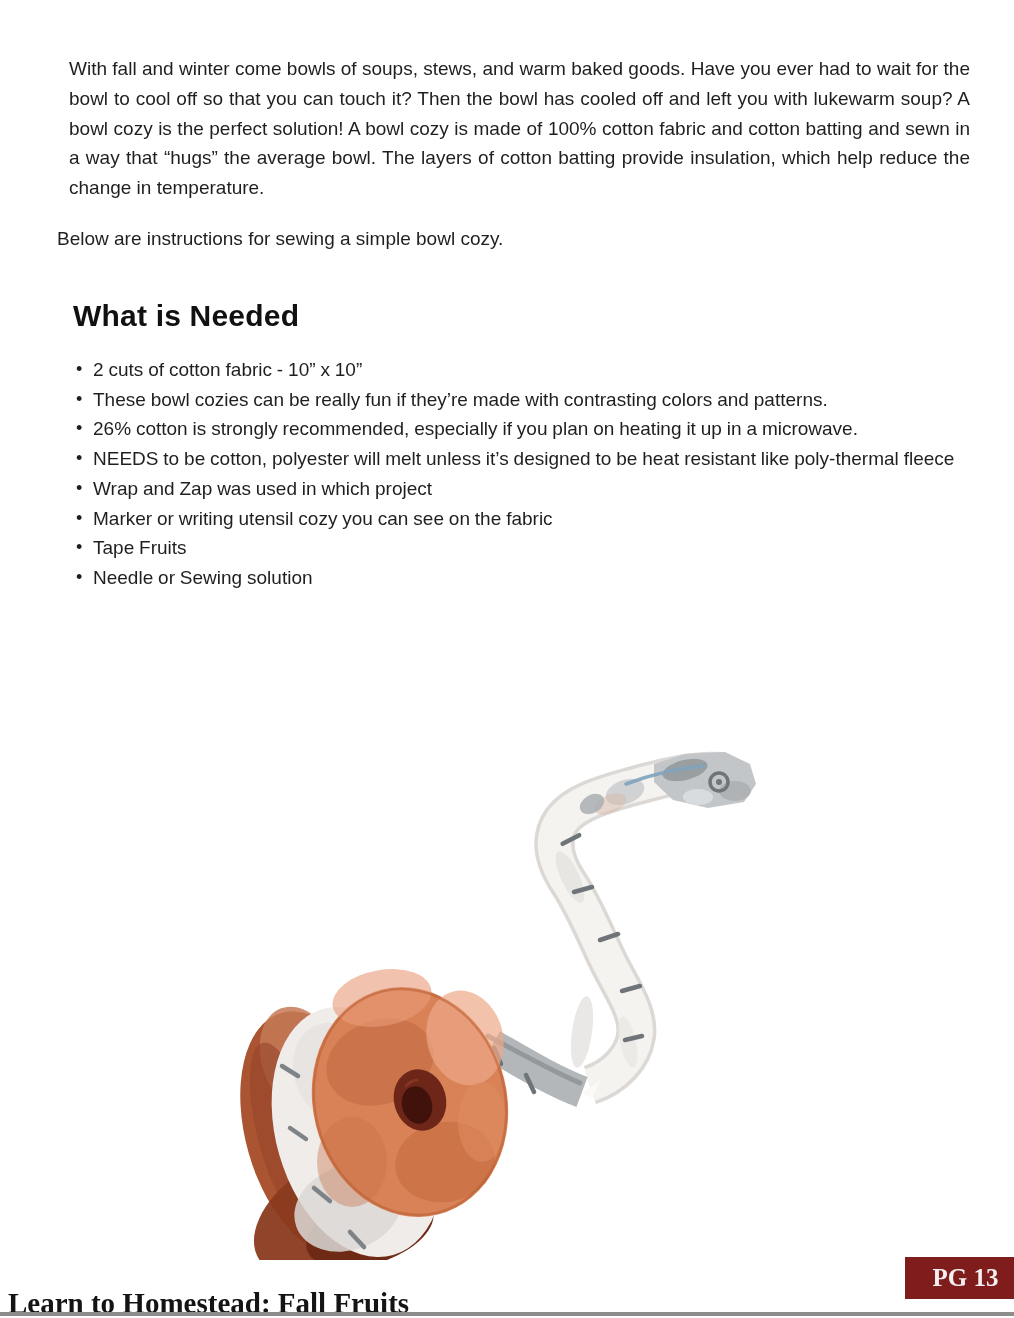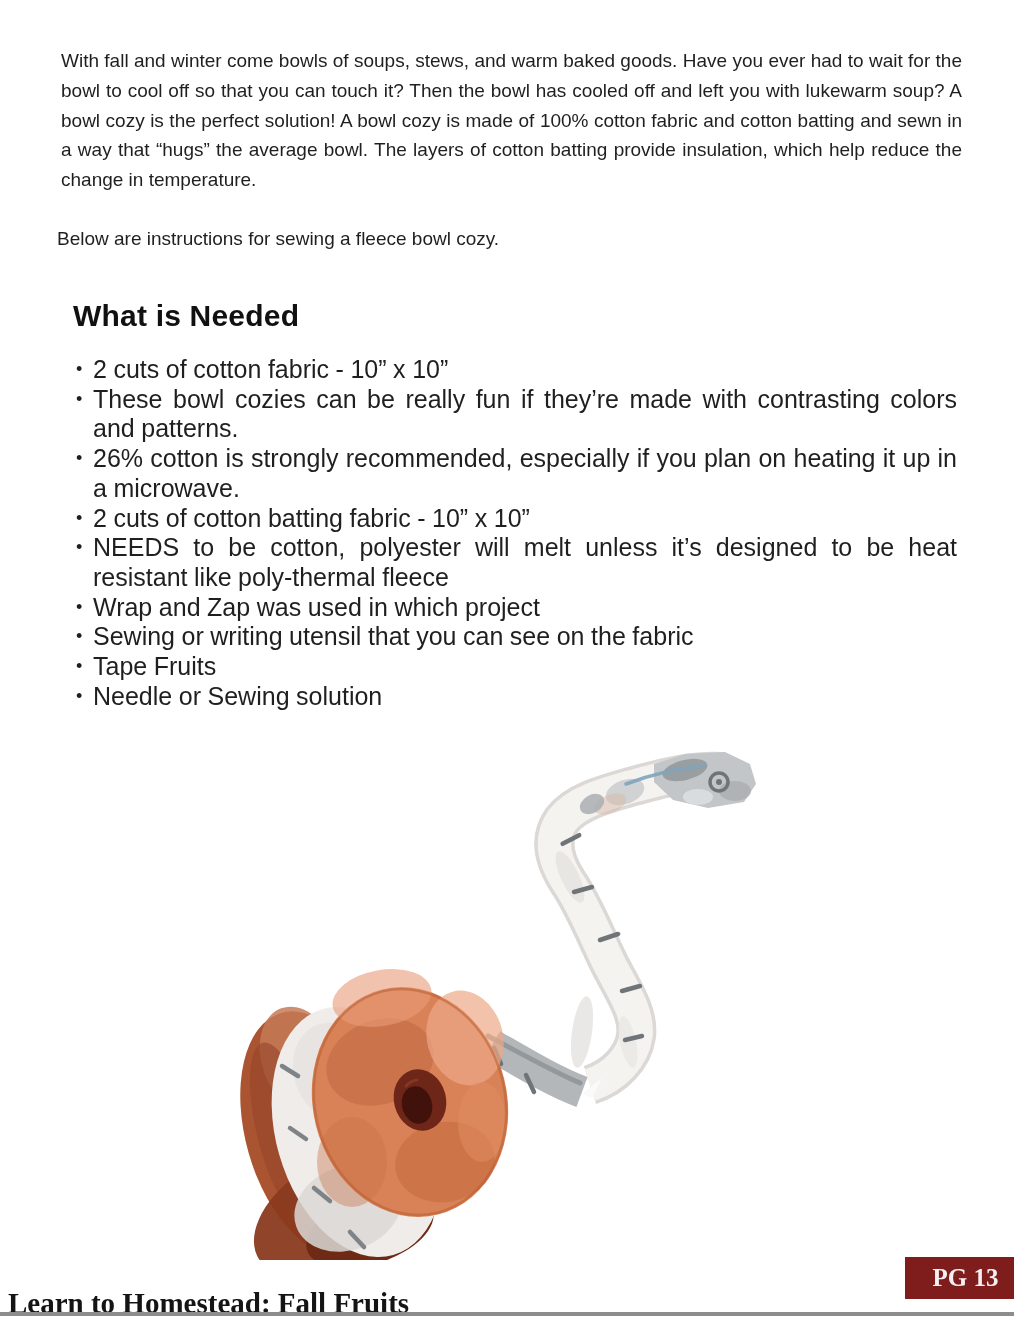--- a/index.html
+++ b/index.html
@@ -14,21 +14,21 @@
     background: #ffffff;
     font-family: "Liberation Sans", "DejaVu Sans", sans-serif;
     color: #1f1f1f;
     overflow: hidden;
   }
   .intro {
     position: absolute;
     top: 42px;
     left: 57px;
     width: 901px;
-    margin: 4px;
+    margin: 12px;
     font-size: 19px;
     line-height: 29.8px;
     text-align: justify;
   }
   .leadin {
     position: absolute;
     top: 224px;
     left: 57px;
     width: 901px;
     margin: 0;
@@ -49,21 +49,21 @@
     position: absolute;
     top: 355px;
     left: 93px;
     width: 864px;
     margin: 0;
     padding: 0;
     list-style: none;
   }
   ul.materials li {
     position: relative;
-    font-size: 25px;
+    font-size: 19px;
     line-height: 29.7px;
     text-align: justify;
     word-spacing: -0.4px;
   }
   ul.materials li::before {
     content: "\2022";
     position: absolute;
     left: -17px;
     top: 0;
     font-size: 18px;
@@ -112,32 +112,31 @@
     background: #8c8c8c;
   }
 </style>
 </head>
 <body>
 
 <div class="page">
 
   <p class="intro">With fall and winter come bowls of soups, stews, and warm baked goods. Have you ever had to wait for the bowl to cool off so that you can touch it? Then the bowl has cooled off and left you with lukewarm soup? A bowl cozy is the perfect solution! A bowl cozy is made of 100% cotton fabric and cotton batting and sewn in a way that “hugs” the average bowl. The layers of cotton batting provide insulation, which help reduce the change in temperature.</p>
 
-  <p class="leadin">Below are instructions for sewing a fleece bowl cozy.</p>
+  <p class="leadin">Below are instructions for sewing a simple bowl cozy.</p>
 
   <h1 class="heading">What is Needed</h1>
 
   <ul class="materials">
     <li>2 cuts of cotton fabric - 10” x 10”</li>
     <li>These bowl cozies can be really fun if they’re made with contrasting colors and patterns.</li>
     <li>26% cotton is strongly recommended, especially if you plan on heating it up in a microwave.</li>
-    <li>2 cuts of cotton batting fabric - 10” x 10”</li>
     <li>NEEDS to be cotton, polyester will melt unless it’s designed to be heat resistant like poly-thermal fleece</li>
     <li>Wrap and Zap was used in which project</li>
-    <li>Sewing or writing utensil that you can see on the fabric</li>
+    <li>Marker or writing utensil cozy you can see on the fabric</li>
     <li>Tape Fruits</li>
     <li>Needle or Sewing solution</li>
   </ul>
 
   <div class="illustration">
     <svg viewBox="0 0 560 518" xmlns="http://www.w3.org/2000/svg">
 
       <g>
         <path d="M360,343 C385,335 403,315 406,294 C409,272 394,250 381,225 C370,204 355,165 338,140 C325,120 318,98 332,78 C346,60 375,52 400,45 C430,37 460,28 492,30" fill="none" stroke="#dbd8d5" stroke-width="40" stroke-linecap="butt"></path>
         <path d="M360,343 C385,335 403,315 406,294 C409,272 394,250 381,225 C370,204 355,165 338,140 C325,120 318,98 332,78 C346,60 375,52 400,45 C430,37 460,28 492,30" fill="none" stroke="#f5f3f0" stroke-width="33" stroke-linecap="butt"></path>

